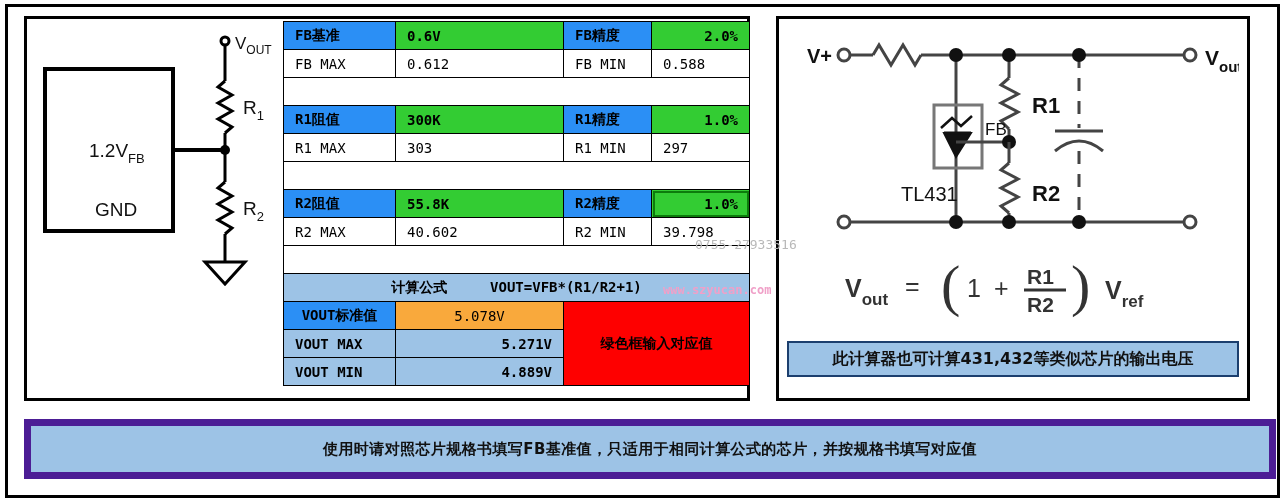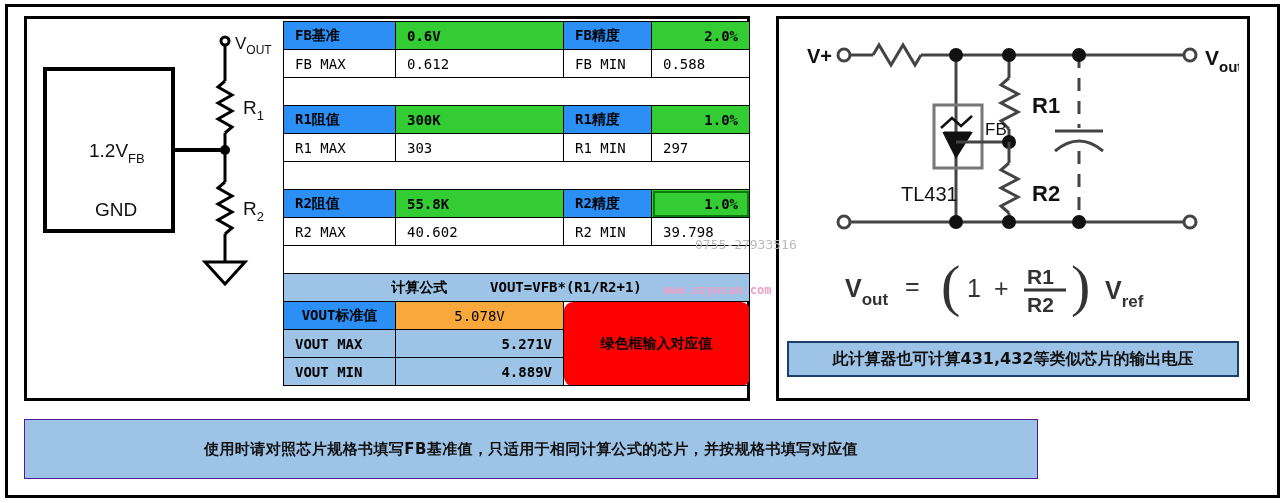--- a/index.html
+++ b/index.html
@@ -30,23 +30,23 @@
     border: 3px solid #000;
     background: #fff;
   }
   #left-panel  { left: 24px;  top: 16px; width: 726px; height: 385px; }
   #right-panel { left: 776px; top: 16px; width: 474px; height: 385px; }
 
   
   #bottom-note {
     position: absolute;
     left: 24px; top: 419px;
-    width: 1014px; height: 60px;
+    width: 1252px; height: 60px;
     background: #9dc3e6;
-    border: 1px solid #4c1d95;
+    border: 7px solid #4c1d95;
     display: flex; align-items: center; justify-content: center;
   }
   #bottom-note .txt {
     font-family: "DejaVu Sans", sans-serif;
     font-size: 15px; font-weight: bold; color: #111;
     letter-spacing: 0.4px;
   }
 
   
   #left-circuit { position: absolute; left: 0; top: 0; width: 258px; height: 379px; }
@@ -101,21 +101,20 @@
   .c-orange {
     background: #f9a93c; color: #000;
     font-size: 27px; text-align: center;
     font-family: "DejaVu Serif", serif;
     height: 40px;
   }
   .c-red {
     background: #fe0000; color: #fff;
     font-weight: bold; font-size: 19px; text-align: center;
     font-family: "DejaVu Sans", sans-serif;
-    border-radius: 9px;
   }
   .c-lb-label {
     background: #9dc3e6; color: #0d1b4a; font-weight: bold;
     font-size: 15px; font-family: "DejaVu Sans Mono", monospace;
   }
   .c-lb-val {
     background: #9dc3e6; color: #1f3f9e; font-weight: bold;
     font-size: 17px; text-align: right;
     font-family: "DejaVu Sans Mono", monospace;
   }

